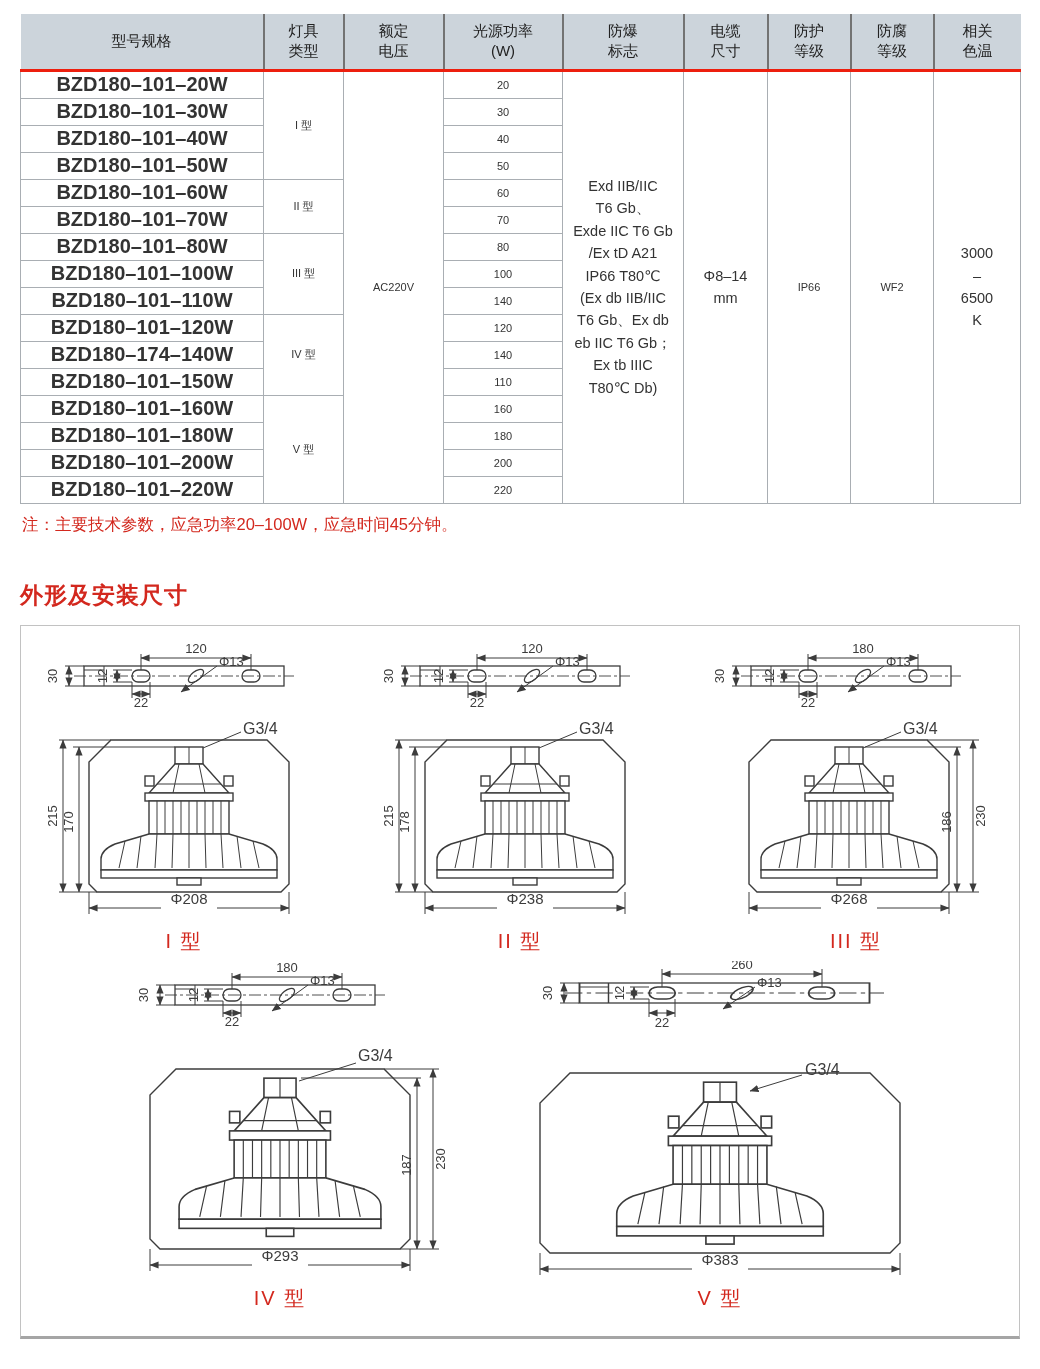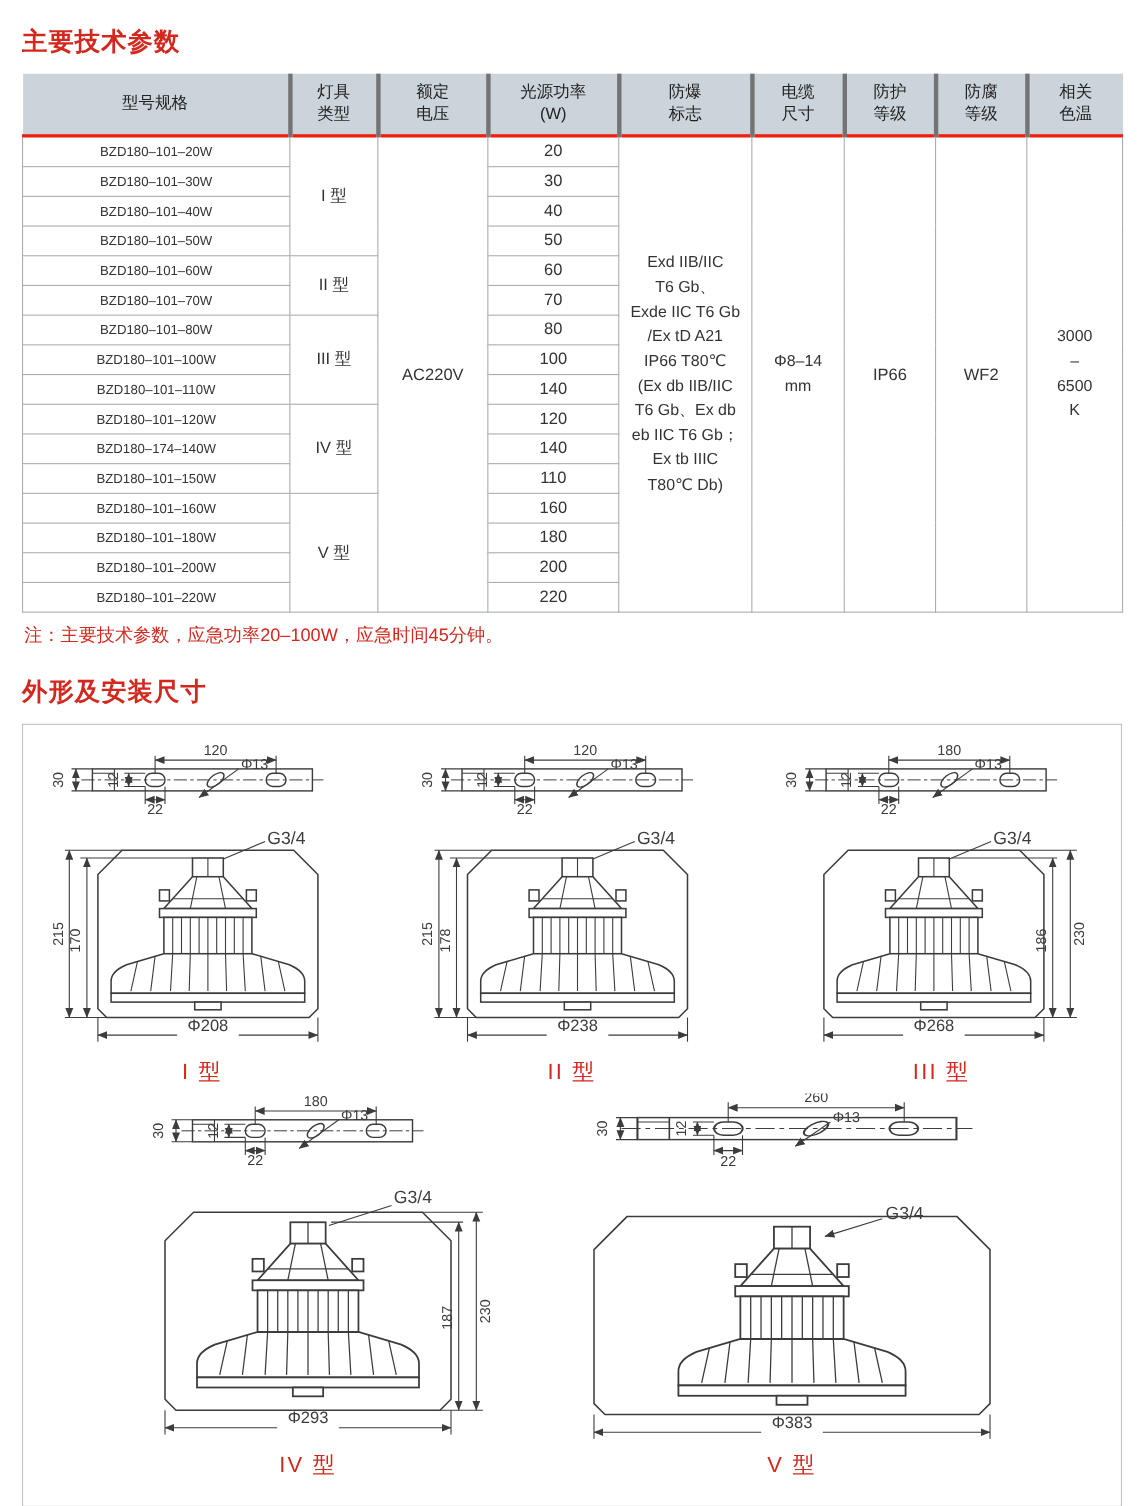--- a/index.html
+++ b/index.html
@@ -4,33 +4,33 @@
 <style>
   html,body{margin:0;padding:0;background:#fff;}
   body{width:1040px;font-family:"Liberation Sans","DejaVu Sans",sans-serif;color:#333;}
   .page{padding:14px 20px 30px 20px;}
   .sec-title{font-size:23px;font-weight:bold;color:#d3281e;margin:8px 0 14px 0;letter-spacing:1px;}
   
   table.spec{border-collapse:collapse;width:1000px;table-layout:fixed;}
   table.spec th{
     background:#ccd4db;font-weight:normal;font-size:15px;color:#222;
     padding:7px 2px;white-space:pre-line;line-height:1.35;height:40px;
-    border-left:4px solid #737373;border-bottom:3px solid #ed1f0e;vertical-align:middle;
+    border-left:2px solid #737373;border-bottom:3px solid #ed1f0e;vertical-align:middle;
   }
   table.spec th:first-child{border-left:none;}
   table.spec td{
     border:1px solid #a9aeb3;border-top:1px solid #c6cacd;
-    font-size:15px;text-align:center;vertical-align:middle;
+    font-size:11px;text-align:center;vertical-align:middle;
     height:26px;padding:0 2px;background:#fff;
   }
-  table.spec td.model{font-size:12px;}
+  table.spec td.model{font-size:20px;font-weight:bold;}
   table.spec tr.grp td{border-top:1px solid #82878c;}
   table.spec td.tall{white-space:pre-line;line-height:1.55;font-size:14.5px;margin-left:19px;}
   .note{color:#d3281e;font-size:16.5px;margin:10px 0 0 2px;}
-  .sec2{margin-top:24px;}
+  .sec2{margin-top:44px;}
   
   .draw-box{
     width:998px;border:1px solid #c2c2c2;border-bottom:3px solid #a5a5a5;
     margin-top:4px;padding:14px 0 24px 0;background:#fff;
   }
   .draw-row{display:flex;justify-content:space-between;padding:0 8px;}
   .draw-row2{display:flex;justify-content:center;gap:50px;margin-top:6px;}
   .drawing{display:flex;flex-direction:column;align-items:center;}
   .draw-label{color:#d3281e;font-size:20px;margin-top:4px;letter-spacing:2px;}
   svg text{font-family:"Liberation Sans","DejaVu Sans",sans-serif;fill:#3c3c3c;}
@@ -71,21 +71,20 @@
         <rect x="58" y="16" width="18" height="12" rx="6"></rect>
         <rect x="168" y="16" width="18" height="12" rx="6"></rect>
         <ellipse cx="122" cy="22" rx="9" ry="4.5" transform="rotate(-38 122 22)"></ellipse>
       </g>
     </symbol>
   </defs>
 </svg>
 
 <div class="page">
 
-  <div class="sec-title">主要技术参数</div>
 
   <table class="spec">
     <colgroup>
       <col style="width:243px">
         <col style="width:80px">
         <col style="width:100px">
       <col style="width:119px">
         <col style="width:121px">
         <col style="width:84px">
       <col style="width:83px">

